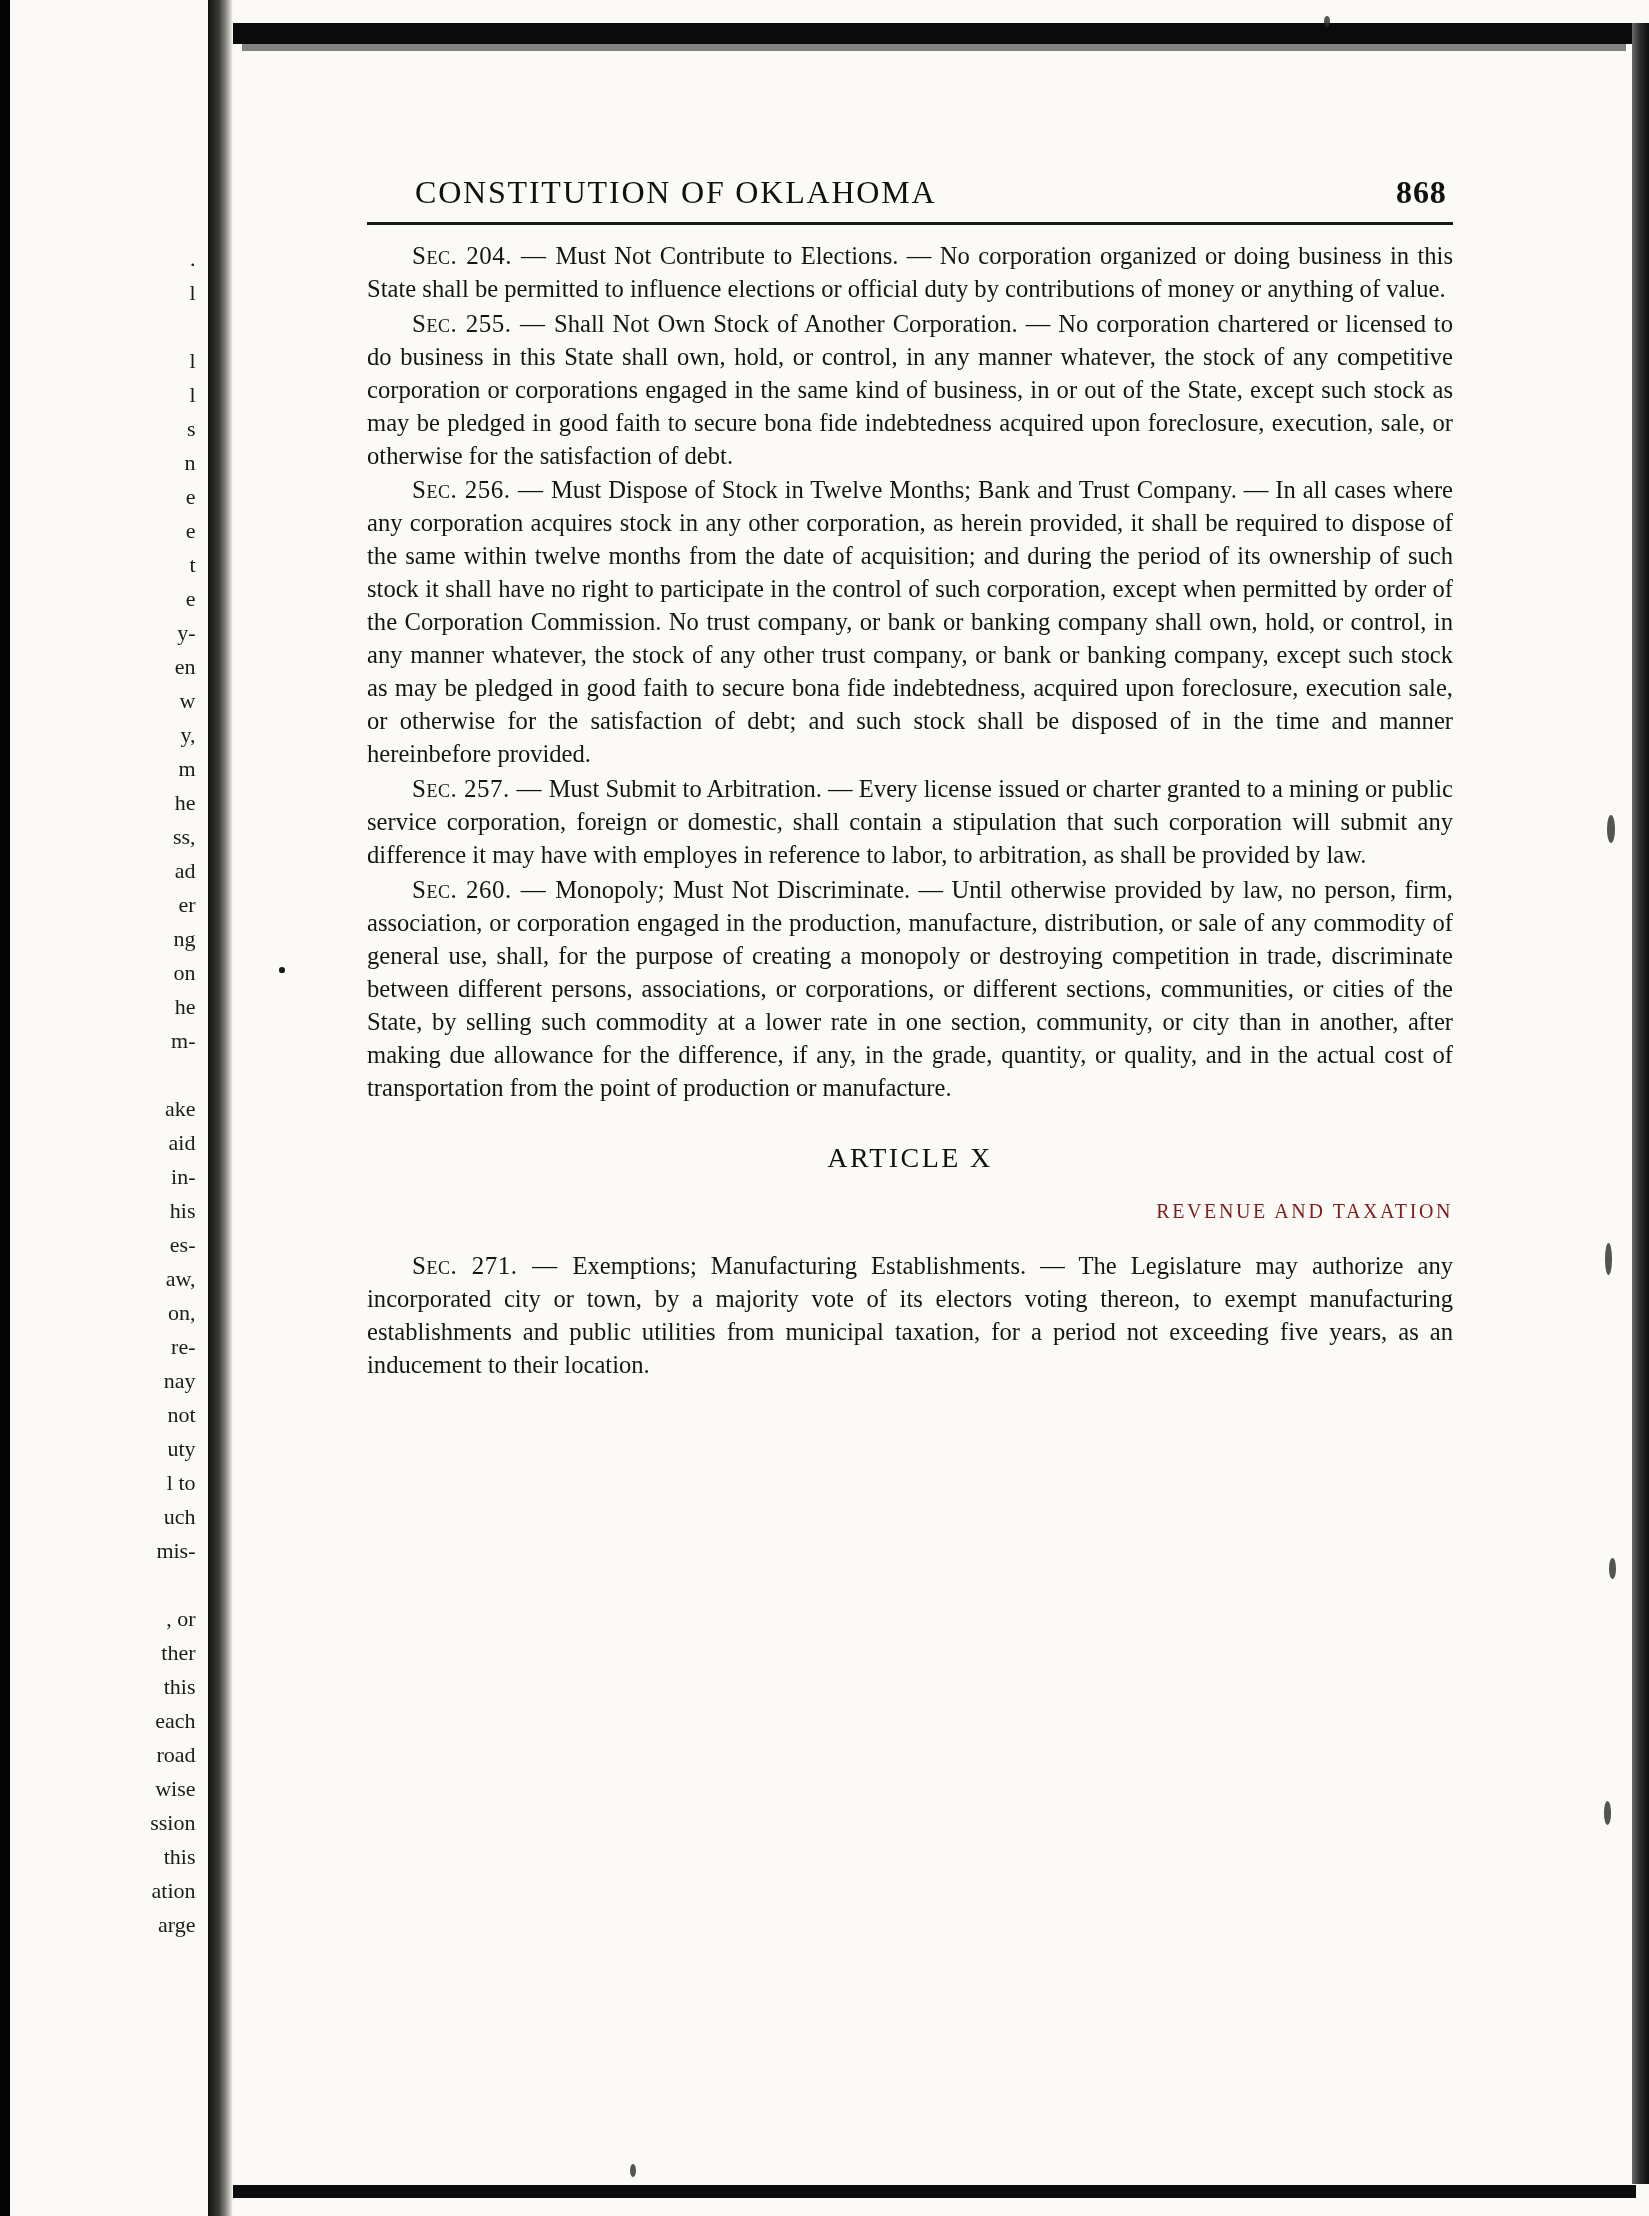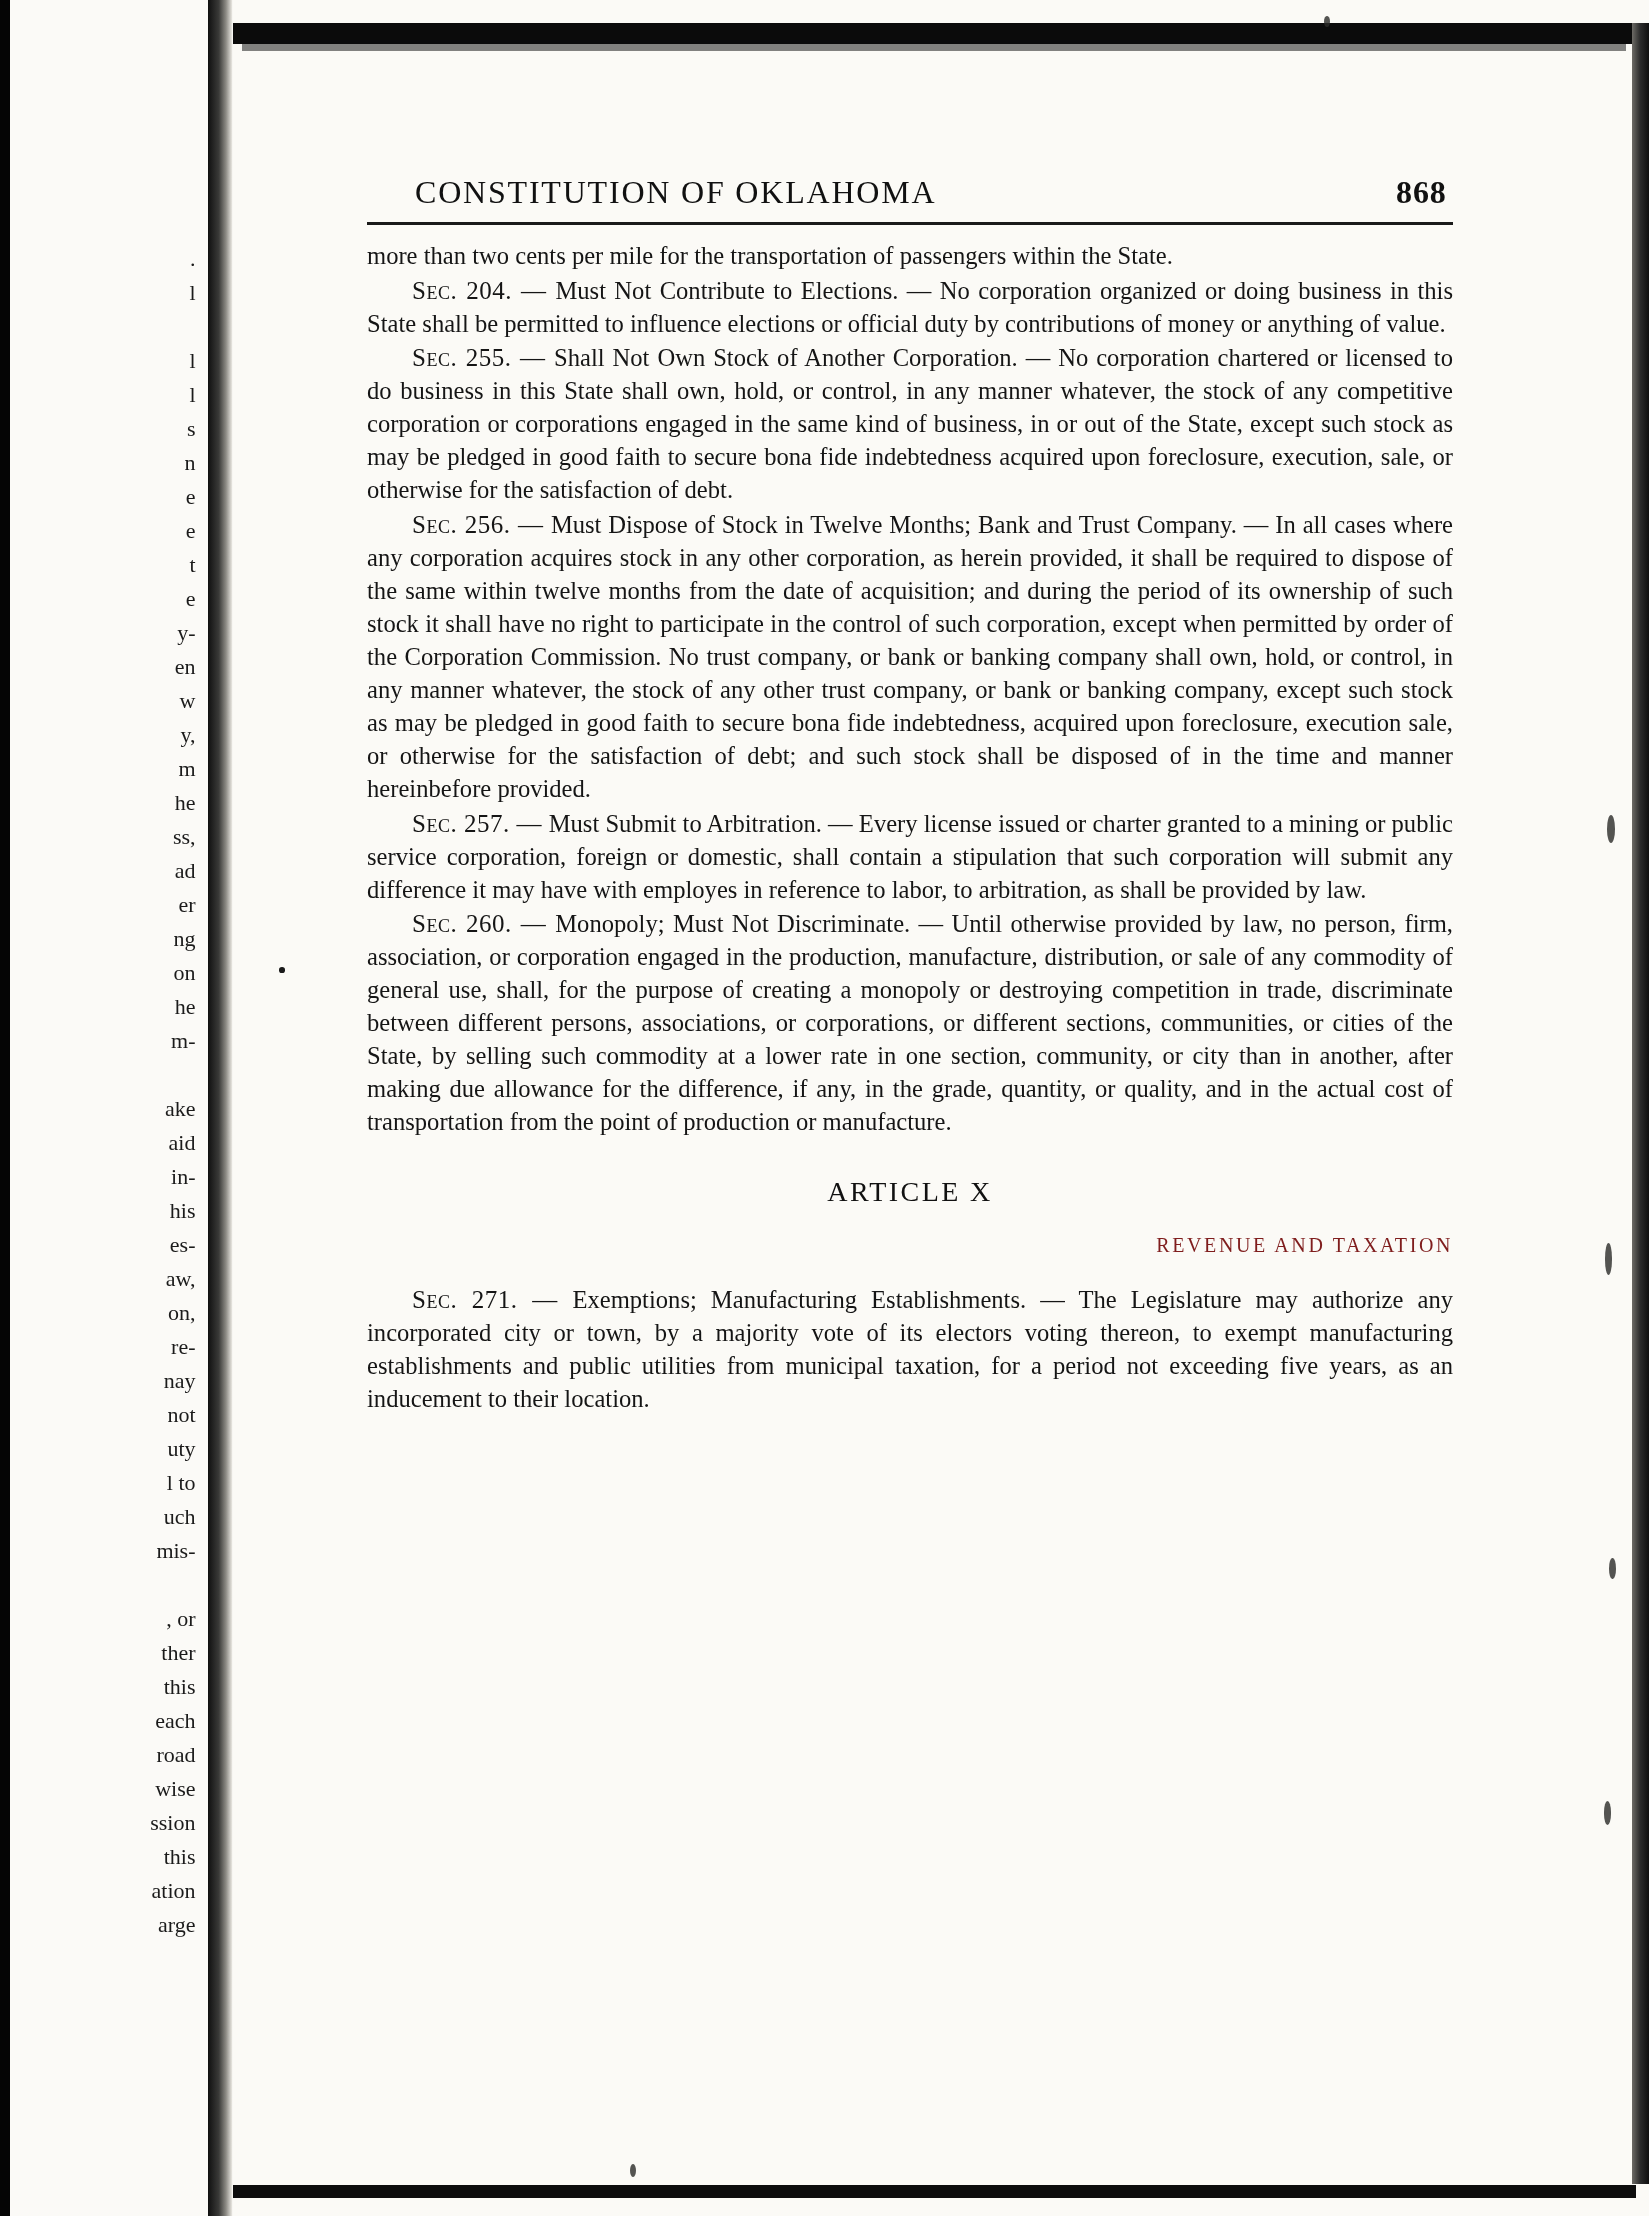--- a/index.html
+++ b/index.html
@@ -254,21 +254,20 @@
 <div id="page">
 
   <div class="running-head">
     <div class="rh-title">CONSTITUTION OF OKLAHOMA</div>
     <div class="rh-page">868</div>
   </div>
   <div class="rule"></div>
 
   <div class="body-text">
     <div id="paras">
-        <div class="para"><span>more than two cents per mile for the transportation of passengers within the State.</span></div>
         <div class="para indent"><span class="sec-label">Sec. 204. — </span><span class="sec-title">Must Not Contribute to Elections.</span><span> — No corporation organized or doing business in this State shall be permitted to influence elections or official duty by contributions of money or anything of value.</span></div>
         <div class="para indent"><span class="sec-label">Sec. 255. — </span><span class="sec-title">Shall Not Own Stock of Another Corporation.</span><span> — No corporation chartered or licensed to do business in this State shall own, hold, or control, in any manner whatever, the stock of any competitive corporation or corporations engaged in the same kind of business, in or out of the State, except such stock as may be pledged in good faith to secure bona fide indebtedness acquired upon foreclosure, execution, sale, or otherwise for the satisfaction of debt.</span></div>
         <div class="para indent"><span class="sec-label">Sec. 256. — </span><span class="sec-title">Must Dispose of Stock in Twelve Months; Bank and Trust Company.</span><span> — In all cases where any corporation acquires stock in any other corporation, as herein provided, it shall be required to dispose of the same within twelve months from the date of acquisition; and during the period of its ownership of such stock it shall have no right to participate in the control of such corporation, except when permitted by order of the Corporation Commission. No trust company, or bank or banking company shall own, hold, or control, in any manner whatever, the stock of any other trust company, or bank or banking company, except such stock as may be pledged in good faith to secure bona fide indebtedness, acquired upon foreclosure, execution sale, or otherwise for the satisfaction of debt; and such stock shall be disposed of in the time and manner hereinbefore provided.</span></div>
         <div class="para indent"><span class="sec-label">Sec. 257. — </span><span class="sec-title">Must Submit to Arbitration.</span><span> — Every license issued or charter granted to a mining or public service corporation, foreign or domestic, shall contain a stipulation that such corporation will submit any difference it may have with employes in reference to labor, to arbitration, as shall be provided by law.</span></div>
         <div class="para indent"><span class="sec-label">Sec. 260. — </span><span class="sec-title">Monopoly; Must Not Discriminate.</span><span> — Until otherwise provided by law, no person, firm, association, or corporation engaged in the production, manufacture, distribution, or sale of any commodity of general use, shall, for the purpose of creating a monopoly or destroying competition in trade, discriminate between different persons, associations, or corporations, or different sections, communities, or cities of the State, by selling such commodity at a lower rate in one section, community, or city than in another, after making due allowance for the difference, if any, in the grade, quantity, or quality, and in the actual cost of transportation from the point of production or manufacture.</span></div>
       </div>
 
     <div class="article-head">ARTICLE X</div>
     <div class="article-sub">REVENUE AND TAXATION</div>
 

